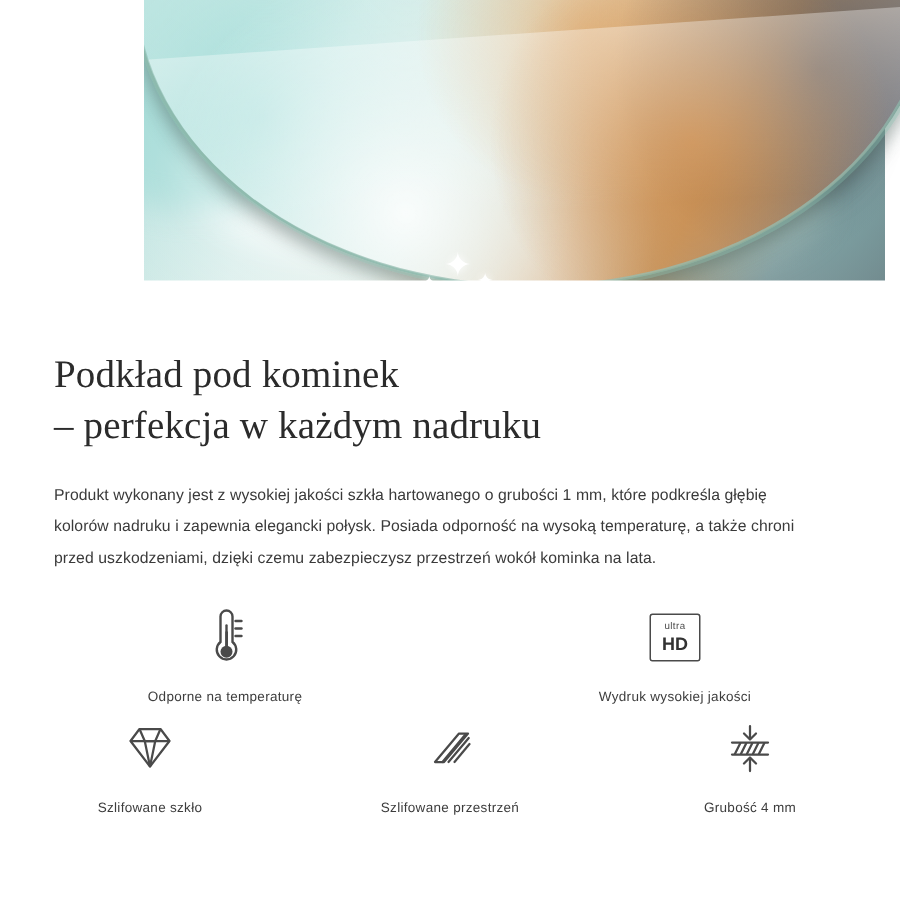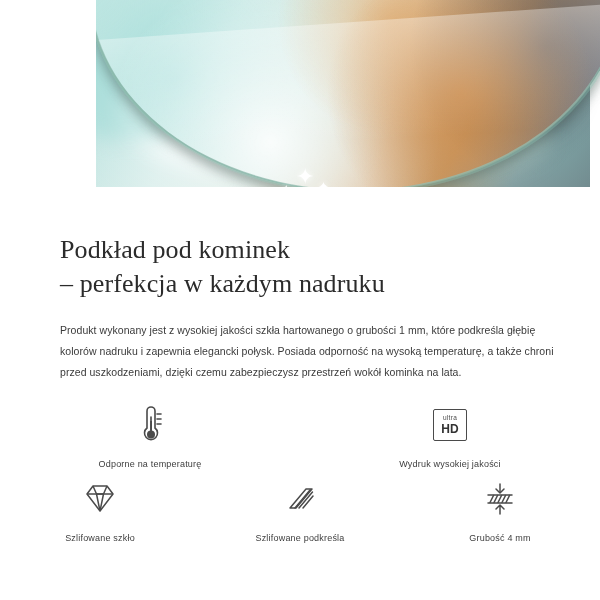--- a/index.html
+++ b/index.html
@@ -122,21 +122,20 @@
   .sp1 { left: 296px; top: 166px; font-size: 22px; }
   .sp2 { left: 318px; top: 180px; font-size: 13px; }
   .sp3 { left: 282px; top: 184px; font-size: 10px; }
 
   
   .content {
     position: absolute;
     left: 0;
     top: 215px;
     width: 576px;
-    padding-left: 24px;
   }
   .headline {
     margin: 18px 0 0 36px;
     font-family: "Liberation Serif", serif;
     font-size: 26px;
     line-height: 1.32;
     color: #2b2b2b;
     font-weight: 400;
     letter-spacing: 0.1px;
   }
@@ -283,21 +282,21 @@
         <div class="feat-icon">
           <svg width="38" height="34" viewBox="0 0 38 34">
             <g fill="none" stroke="#4a4a4a" stroke-width="1.5" stroke-linecap="round" stroke-linejoin="round">
               <path d="M9 26 L25 7 H31 L15 26 Z"></path>
               <path d="M14 26 L29 8"></path>
               <path d="M18 26 L31.5 10"></path>
               <path d="M22 26 L32 14"></path>
             </g>
           </svg>
         </div>
-        <div class="feat-label">Szlifowane podkreśla</div>
+        <div class="feat-label">Szlifowane przestrzeń</div>
       </div>
 
       <div class="feat">
         <div class="feat-icon">
           <svg width="38" height="36" viewBox="0 0 38 36">
             <g fill="none" stroke="#4a4a4a" stroke-width="1.5" stroke-linecap="round" stroke-linejoin="round">
               <line x1="19" y1="3" x2="19" y2="11"></line>
               <path d="M15 8 L19 12 L23 8"></path>
               <line x1="7" y1="14" x2="31" y2="14"></line>
               <line x1="7" y1="22" x2="31" y2="22"></line>

